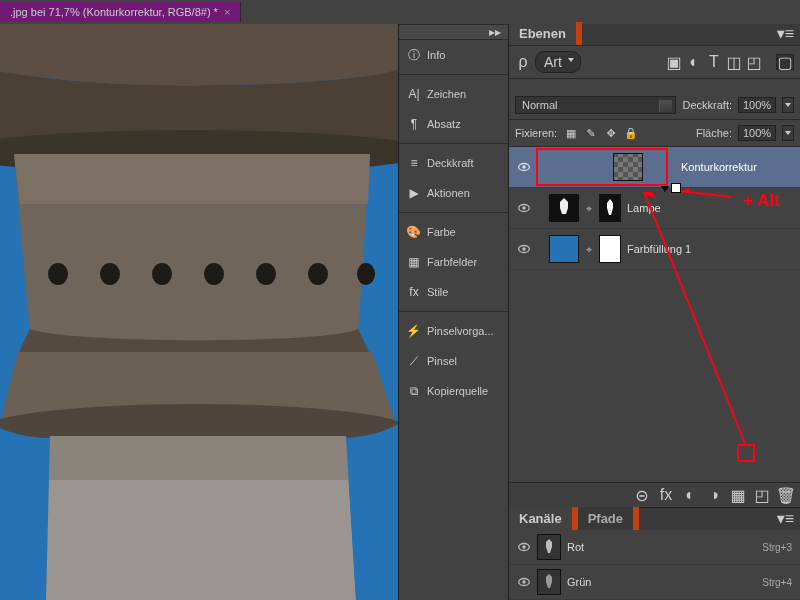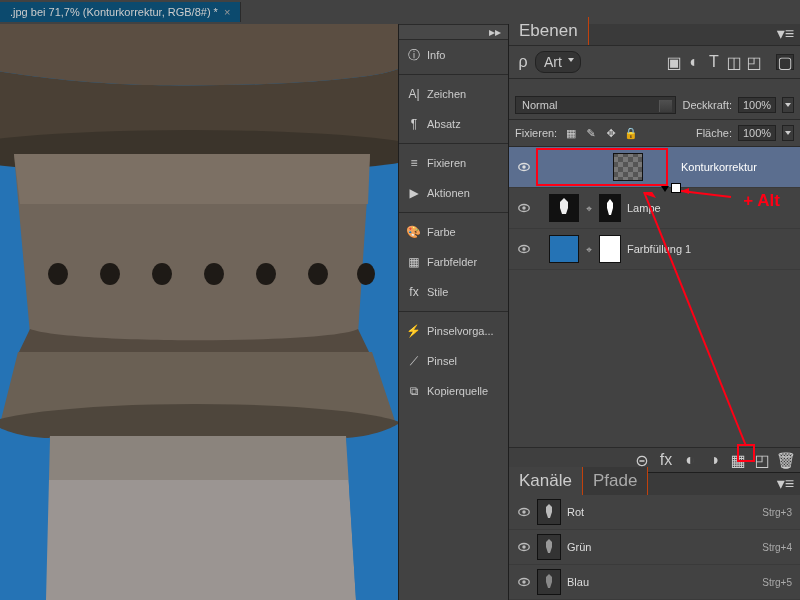--- a/index.html
+++ b/index.html
@@ -1,32 +1,32 @@
 <!DOCTYPE html>
 <html><head>
 <meta charset="utf-8">
 <style>
   * { box-sizing: border-box; margin: 0; padding: 0; font-family: Tahoma, Arial, sans-serif; }
   body { background: #424242; width: 800px; height: 600px; overflow: hidden; position: relative; }
   .tab-bar { background: #424242; height: 24px; display: flex; align-items: center; }
-  .tab { background: #0c4a6e; color: #ccc; font-size: 11px; padding: 4px 10px; display: flex; align-items: center; gap: 6px; border-right: 1px solid #2a2a2a; }
+  .tab { background: #701a75; color: #ccc; font-size: 11px; padding: 4px 10px; display: flex; align-items: center; gap: 6px; border-right: 1px solid #2a2a2a; }
   .tab .x { color: #999; font-size: 11px; }
   .main { display: flex; height: 576px; }
   .canvas { width: 398px; height: 576px; background: #2573b5; position: relative; overflow: hidden; }
   .lamp-img { position: absolute; inset: 0; }
   .lamp-img svg { width: 100%; height: 100%; display: block; }
   .sidebar1 { width: 110px; background: #424242; border-left: 1px solid #1e1e1e; display: flex; flex-direction: column; }
   .sidebar1 .row { display: flex; align-items: center; gap: 6px; padding: 8px 8px; color: #ccc; font-size: 11px; cursor: pointer; }
   .sidebar1 .sep { border-top: 1px solid #2a2a2a; margin: 4px 0; }
   .icn { width: 14px; height: 14px; display: inline-flex; align-items: center; justify-content: center; color: #ccc; font-size: 12px; flex-shrink: 0; }
   .sidebar1 .expand { height: 16px; background: #484848; border-top: 1px solid #2a2a2a; border-bottom: 1px solid #2a2a2a; display:flex; align-items:center; justify-content:flex-end; padding:0 6px; }
 
   .layers-panel { width: 292px; background: #424242; border-left: 1px solid #1e1e1e; display: flex; flex-direction: column; }
   .panel-tabs { display: flex; border-bottom: 1px solid #2a2a2a; background: #3a3a3a; height: 22px; align-items: flex-end; }
-  .panel-tab { color: #ccc; font-size: 17px; padding: 4px 10px; background: #424242; border-right: 1px solid #c2410c; }
+  .panel-tab { color: #ccc; font-size: 13px; padding: 4px 10px; background: #424242; border-right: 6px solid #c2410c; font-weight: bold; }
   .panel-tab.off { background: #383838; color: #aaa; margin-top: 46px; }
   .panel-menu { margin-left: auto; padding: 2px 6px; color: #ccc; }
 
   .filter-row { display: flex; align-items: center; gap: 4px; padding: 5px 6px; border-bottom: 1px solid #2a2a2a; }
   .art-dd { background: #343434; color: #ccc; font-size: 14px; border: 1px solid #222; border-radius: 9px; padding: 2px 18px 2px 8px; position: relative; }
   .art-dd::after { content: ""; position: absolute; right: 6px; top: 6px; width:0;height:0;border-left:3px solid transparent;border-right:3px solid transparent;border-top:4px solid #ccc; }
   .sq { width: 16px; height: 16px; display: inline-flex; align-items:center; justify-content:center; color:#ccc; }
 
   .blend-row { display: flex; align-items: center; gap: 6px; padding: 5px 6px; border-bottom: 1px solid #2a2a2a; color: #ccc; font-size: 11px; margin-top: 12px; }
   .blend-select { flex: 1; background: #343434; border: 1px solid #222; color: #ccc; padding: 2px 6px; height: 18px; position: relative; }
@@ -120,21 +120,21 @@
         <span class="icn">A|</span>
         <span>Zeichen</span>
       </div>
     <div class="row">
         <span class="icn">¶</span>
         <span>Absatz</span>
       </div>
     <div class="sep"></div>
     <div class="row">
         <span class="icn">≡</span>
-        <span>Fixieren</span>
+        <span>Deckkraft</span>
       </div>
     <div class="row">
         <span class="icn">▶</span>
         <span>Aktionen</span>
       </div>
     <div class="sep"></div>
     <div class="row">
         <span class="icn">🎨</span>
         <span>Farbe</span>
       </div>
@@ -300,35 +300,20 @@
               </svg>
             </span>
           <span class="ch-thumb" style="background:#333;">
               <svg width="14" height="20" viewBox="0 0 14 20">
                 <path d="M7 2 L10 5 L10 10 L8 16 L6 16 L4 10 L4 5 Z" fill="#999"></path>
               </svg>
             </span>
           <span>Grün</span>
           <span class="ch-sc">Strg+4</span>
         </div>
-        <div class="layer">
-          <span class="eye">
-              <svg viewBox="0 0 16 16">
-                <ellipse cx="8" cy="8" rx="6" ry="4" fill="none" stroke="#bbb" stroke-width="1.5"></ellipse>
-                <circle cx="8" cy="8" r="2" fill="#bbb"></circle>
-              </svg>
-            </span>
-          <span class="ch-thumb" style="background:#333;">
-              <svg width="14" height="20" viewBox="0 0 14 20">
-                <path d="M7 2 L10 5 L10 10 L8 16 L6 16 L4 10 L4 5 Z" fill="#888"></path>
-              </svg>
-            </span>
-          <span>Blau</span>
-          <span class="ch-sc">Strg+5</span>
-        </div>
       </div>
     </div>
 
   </div>
 </div>
 
 <svg class="red-line" style="left:638px;top:192px;width:120px;height:268px;">
   <line x1="6" y1="0" x2="108" y2="254" stroke="#ff0015" stroke-width="2"></line>
   <polygon points="0,0 12,4 5,-7" fill="#ff0015" transform="translate(6,2)"></polygon>
 </svg>

